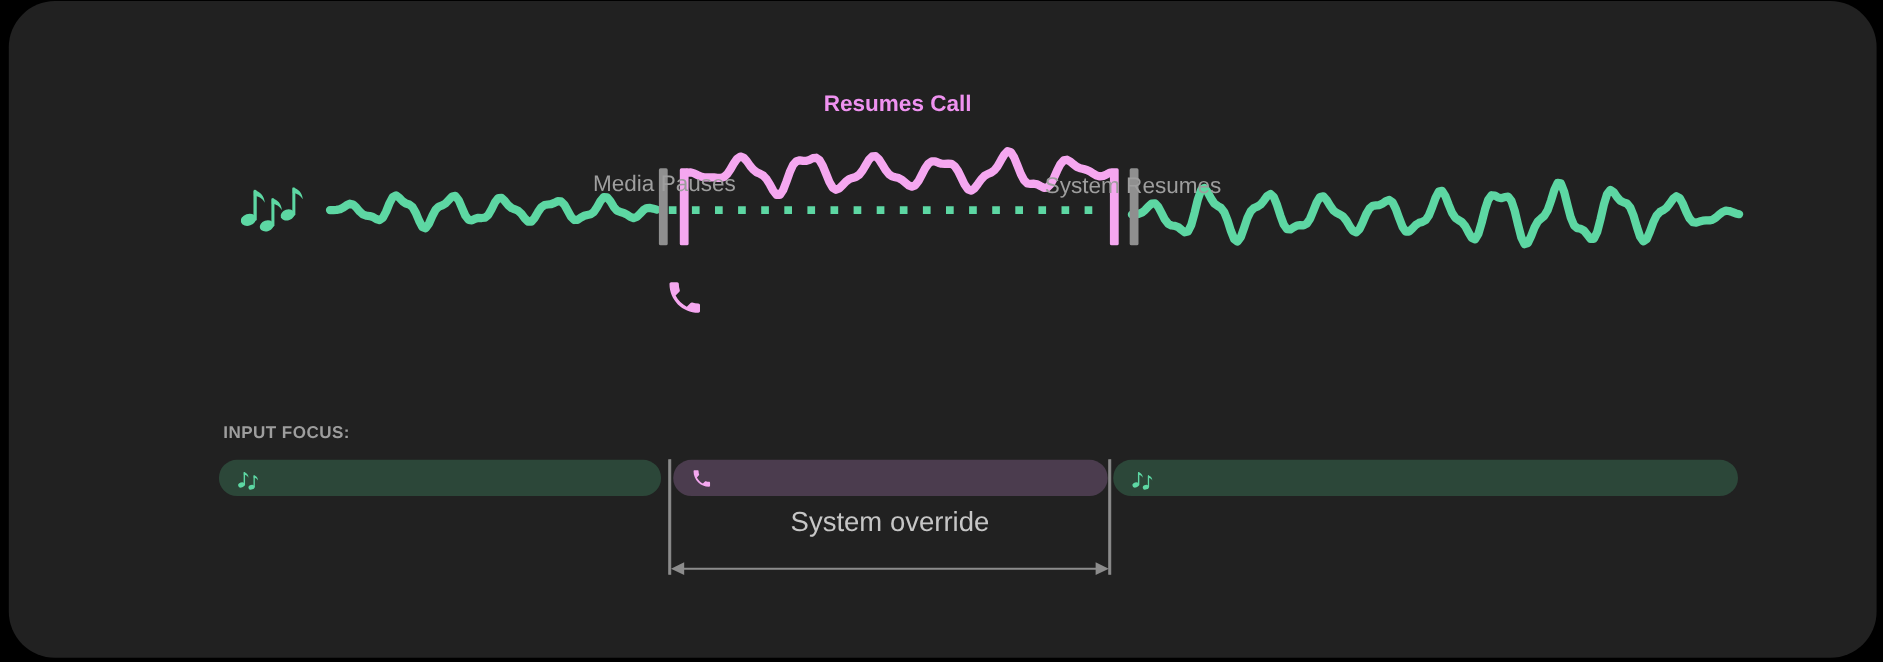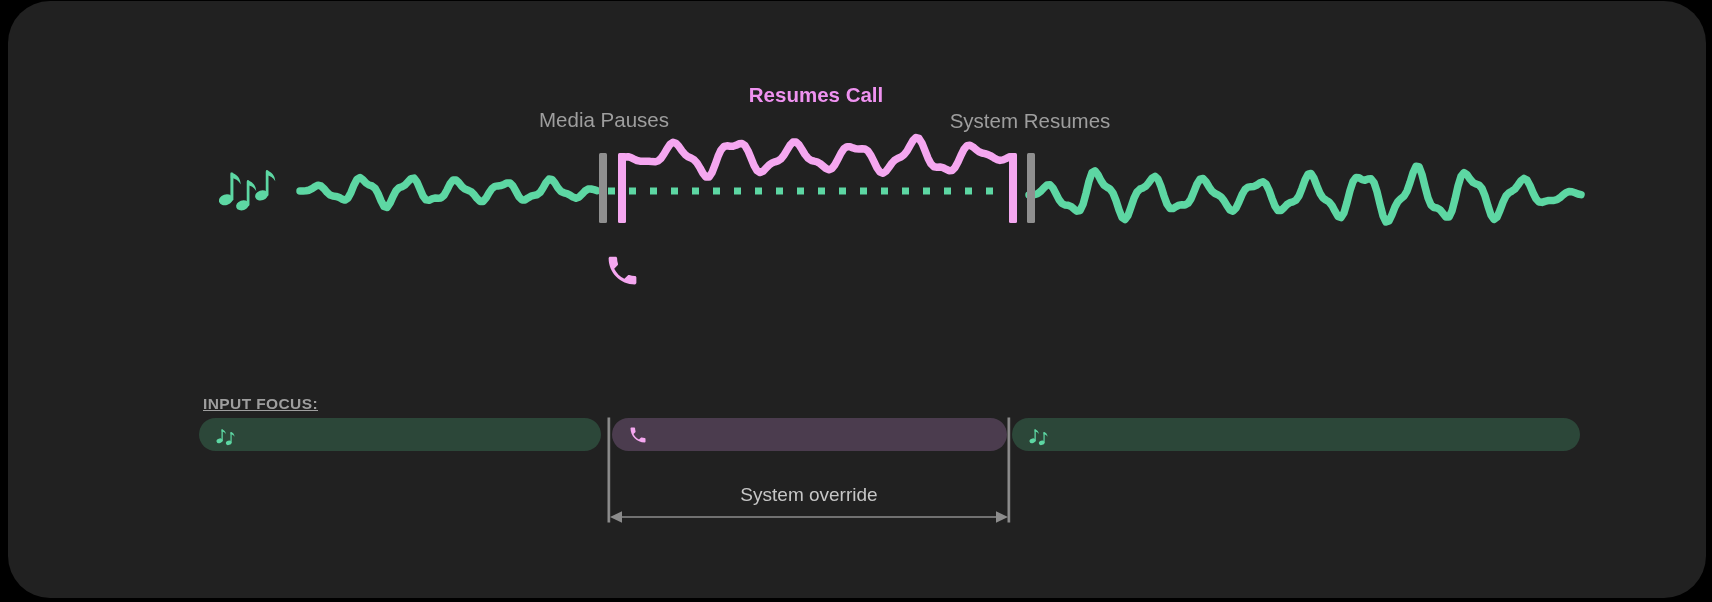--- a/index.html
+++ b/index.html
@@ -16,40 +16,39 @@
   .wave{fill:none;stroke-width:7.5;stroke-linecap:round;stroke-linejoin:round;}
   .wave.media{stroke:var(--media-green,#5DD7A3);}
   .wave.call{stroke:var(--call-pink,#F5A7F0);}
   .dots{stroke:var(--media-green,#5DD7A3);stroke-width:7;stroke-dasharray:7 14;}
   .marker.gray{fill:var(--pause-marker-gray,#8F8F8F);}
   .marker.pink{fill:var(--call-pink,#F5A7F0);}
   .annot rect,.annot line{fill:var(--annotation-line-gray,#8C8C8C);stroke:var(--annotation-line-gray,#8C8C8C);}
   .annot line{stroke-width:1.7;}
   .annot polygon{fill:var(--annotation-line-gray,#8C8C8C);}
   .lbl{position:absolute;transform:translateX(-50%);font-size:20.5px;font-weight:500;white-space:nowrap;}
-  .lbl.gray{color:var(--label-gray,#9E9E9E);}
+  .lbl.gray{color:var(--label-gray,#9E9E9E);margin-top:48px;}
   .lbl.pink{color:var(--call-text-pink,#EF92F0);font-weight:600;}
   .icon{position:absolute;}
   .media-ink{color:var(--media-green,#5DD7A3);}
   .call-ink{color:var(--call-pink,#F5A7F0);}
   .focus-heading{
-    position:absolute;left:195px;top:394px;
+    position:absolute;left:195px;top:384px;
     font-size:15.5px;font-weight:700;letter-spacing:.4px;
     color:var(--label-gray,#9E9E9E);
-    text-decoration:underline;
   }
   .track{
     position:absolute;top:417px;height:33px;border-radius:16.5px;
     display:flex;align-items:center;padding-left:16px;box-sizing:border-box;
   }
   .track.media{background:var(--media-track-bg,#2C4739);}
   .track.call{background:var(--call-track-bg,#4B3C4E);}
   .sys-label{
-    position:absolute;left:801px;top:483px;transform:translateX(-50%);
-    font-size:19px;font-weight:400;color:var(--annotation-text-gray,#C6C6C6);white-space:nowrap;
+    position:absolute;left:801px;top:460px;transform:translateX(-50%);
+    font-size:25px;font-weight:400;color:var(--annotation-text-gray,#C6C6C6);white-space:nowrap;
   }
   svg{display:block;}
 </style>
 </head>
 <body>
 
 <div class="card">
 
   <svg class="gfx" viewBox="0 0 1712 602">
     <path id="wave-left" class="wave media" d="M292.0 190.0 L295.0 190.0 L298.0 189.8 L301.0 189.2 L304.0 187.7 L307.0 185.6 L310.0 184.2 L313.0 184.9 L316.0 187.7 L319.0 191.3 L322.0 194.0 L325.0 195.1 L328.0 195.4 L331.0 196.3 L334.0 198.1 L337.0 199.1 L340.0 197.1 L343.0 191.4 L346.0 183.9 L349.0 178.2 L352.0 176.6 L355.0 178.8 L358.0 182.0 L361.0 184.0 L364.0 184.9 L367.0 187.2 L370.0 192.5 L373.0 199.7 L376.0 205.5 L379.0 206.5 L382.0 202.2 L385.0 195.4 L388.0 189.7 L391.0 186.8 L394.0 185.7 L397.0 184.0 L400.0 180.8 L403.0 177.6 L406.0 177.1 L409.0 181.0 L412.0 188.0 L415.0 194.9 L418.0 198.9 L421.0 199.3 L424.0 197.9 L427.0 197.0 L430.0 197.2 L433.0 196.9 L436.0 194.3 L439.0 189.0 L442.0 182.9 L445.0 179.0 L448.0 178.9 L451.0 181.8 L454.0 185.6 L457.0 188.1 L460.0 189.3 L463.0 190.6 L466.0 193.4 L469.0 197.4 L472.0 200.4 L475.0 200.5 L478.0 197.1 L481.0 191.9 L484.0 187.5 L487.0 185.4 L490.0 184.9 L493.0 184.6 L496.0 183.4 L499.0 181.9 L502.0 182.0 L505.0 185.0 L508.0 190.4 L511.0 195.9 L514.0 199.0 L517.0 198.9 L520.0 196.9 L523.0 195.2 L526.0 194.4 L529.0 193.8 L532.0 191.6 L535.0 187.0 L538.0 181.6 L541.0 178.1 L544.0 178.4 L547.0 182.1 L550.0 187.1 L553.0 190.5 L556.0 191.8 L559.0 192.6 L562.0 194.1 L565.0 196.1 L568.0 197.2 L571.0 196.2 L574.0 193.2 L577.0 190.0 L580.0 188.1 L583.0 188.0 L586.0 188.7 L589.0 189.6 "></path>

